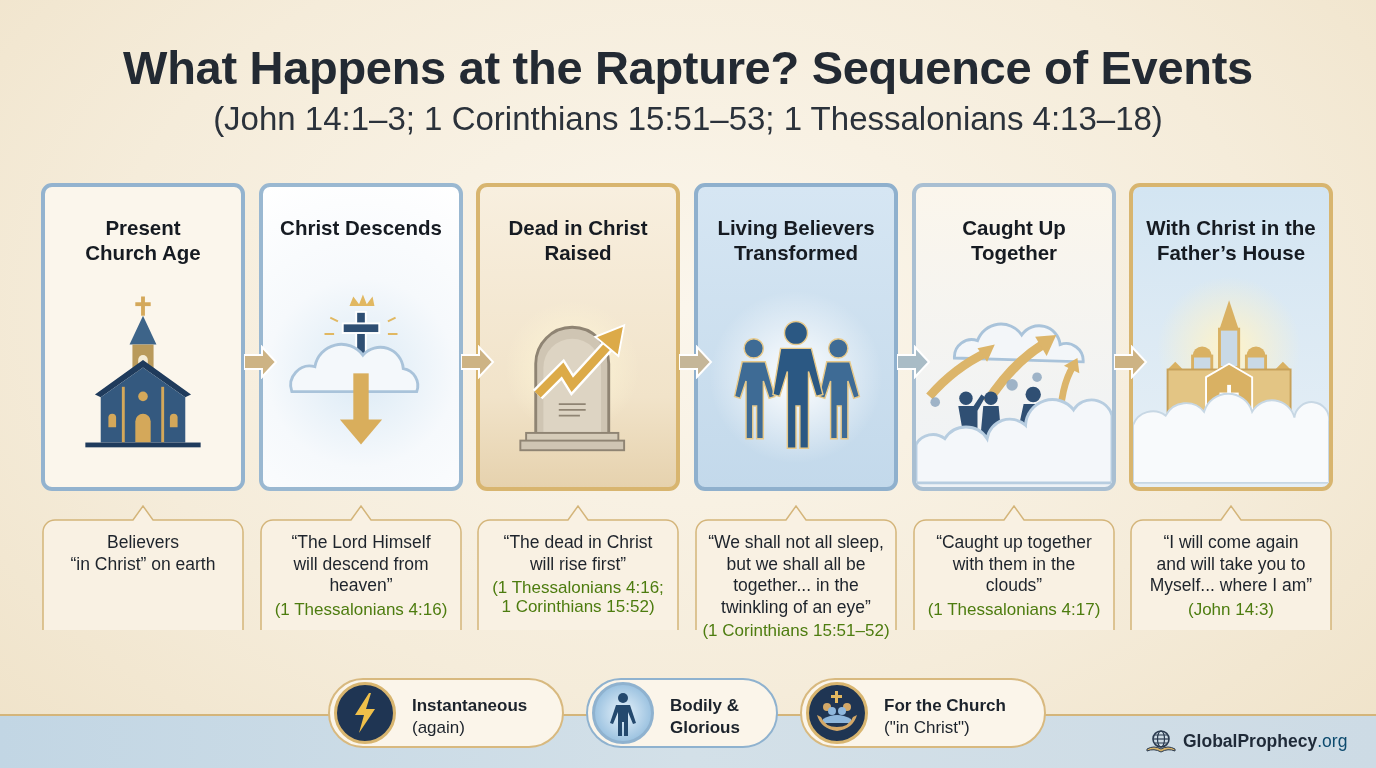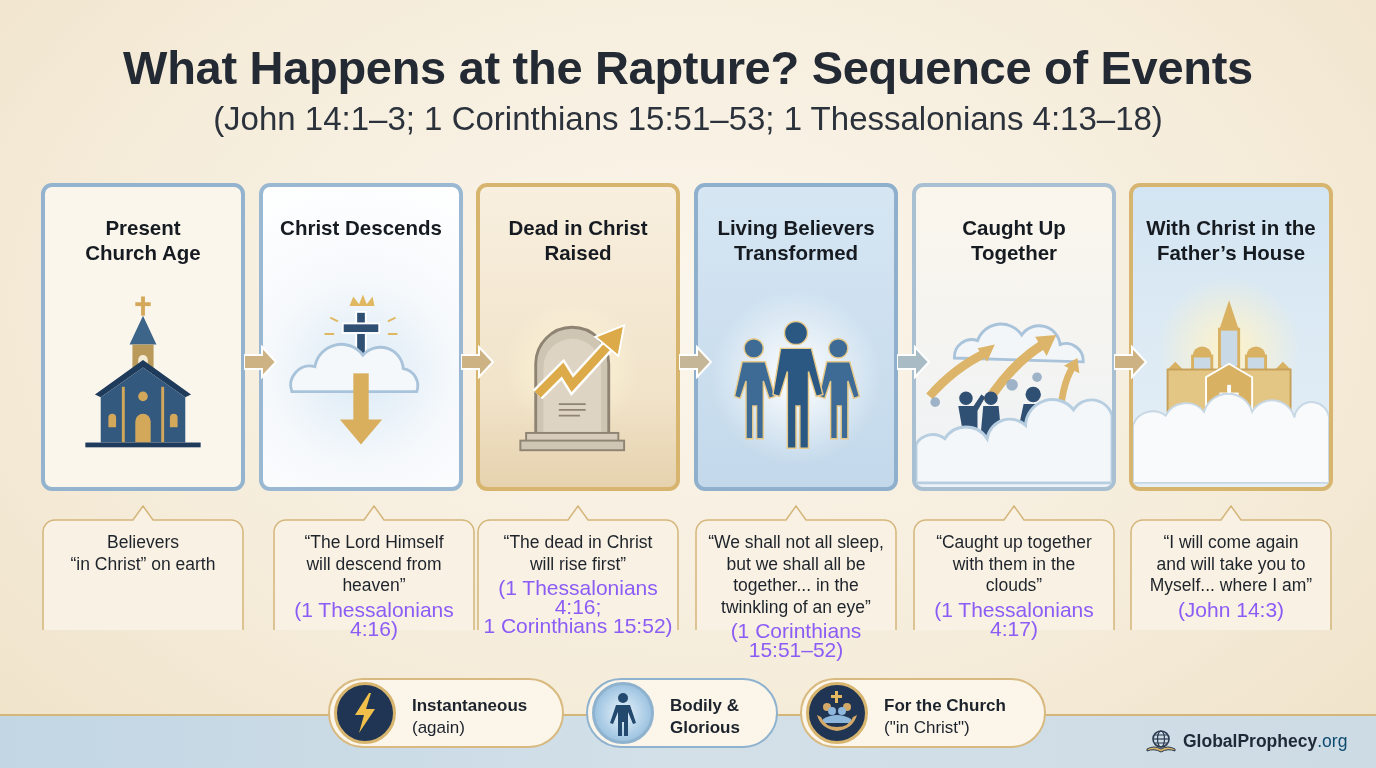--- a/index.html
+++ b/index.html
@@ -39,21 +39,21 @@
   }
   .callout {
     position: absolute; top: 502px; width: 204px; height: 128px;
   }
   .callout svg.bubble { position: absolute; left: 0; top: 0; }
   .callout .txt {
     position: absolute; left: 6px; top: 30px; width: 192px; text-align: center;
     font-size: 17.5px; line-height: 21.5px; color: #1e242c;
   }
   .callout .ref {
-    display: block; font-size: 21px; line-height: 19px; margin-top: 3px; color: #8b5cf6;
+    display: block; font-size: 17px; line-height: 19px; margin-top: 3px; color: #4d7c0f;
   }
   .bottom-band {
     position: absolute; left: 0; top: 714px; width: 1376px; height: 54px;
     background: linear-gradient(90deg, #c2d6e4 0%, #d3e0e8 50%, #cddbe5 100%);
     border-top: 2px solid #d4b57a;
   }
   .pill {
     position: absolute; top: 678px; height: 70px; border-radius: 35px;
     background: #fbf5ea; border: 2px solid #d8b97f;
   }
@@ -251,21 +251,21 @@
 <div class="callout" style="left:41px;">
   <svg class="bubble" width="204" height="128" viewBox="0 0 204 128">
     <path d="M2 128 V30 a12 12 0 0 1 12 -12 H92 L102 4 L112 18 H190 a12 12 0 0 1 12 12 V128" fill="#f9f1e3" stroke="#d4b57a" stroke-width="1.5"></path>
   </svg>
   <div class="txt">
     <div>Believers</div>
     <div>“in Christ” on earth</div>
   </div>
 </div>
 
-<div class="callout" style="left:272px;">
+<div class="callout" style="left:259px;">
   <svg class="bubble" width="204" height="128" viewBox="0 0 204 128">
     <path d="M2 128 V30 a12 12 0 0 1 12 -12 H92 L102 4 L112 18 H190 a12 12 0 0 1 12 12 V128" fill="#f9f1e3" stroke="#d4b57a" stroke-width="1.5"></path>
   </svg>
   <div class="txt">
     <div>“The Lord Himself</div>
     <div>will descend from</div>
     <div>heaven”</div>
     <span class="ref">(1 Thessalonians 4:16)</span>
   </div>
 </div>

